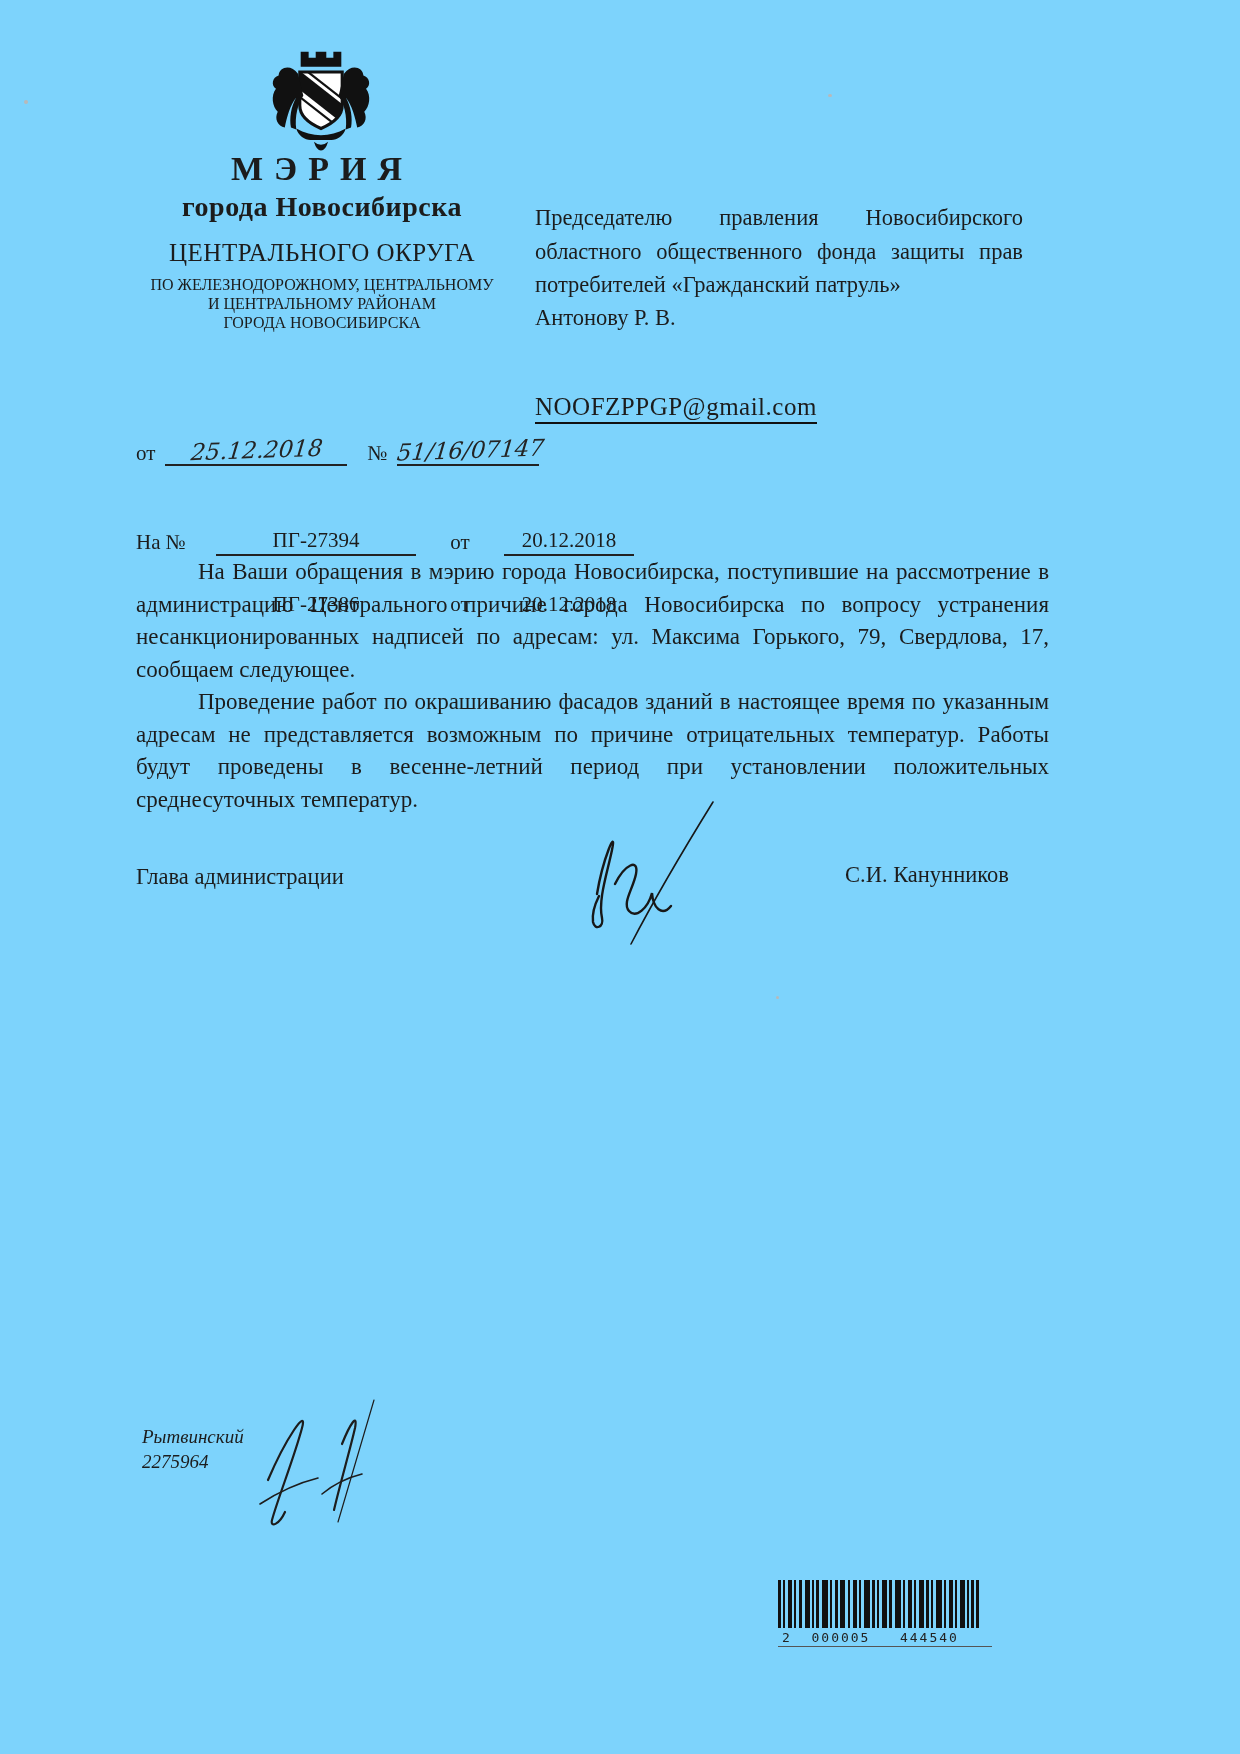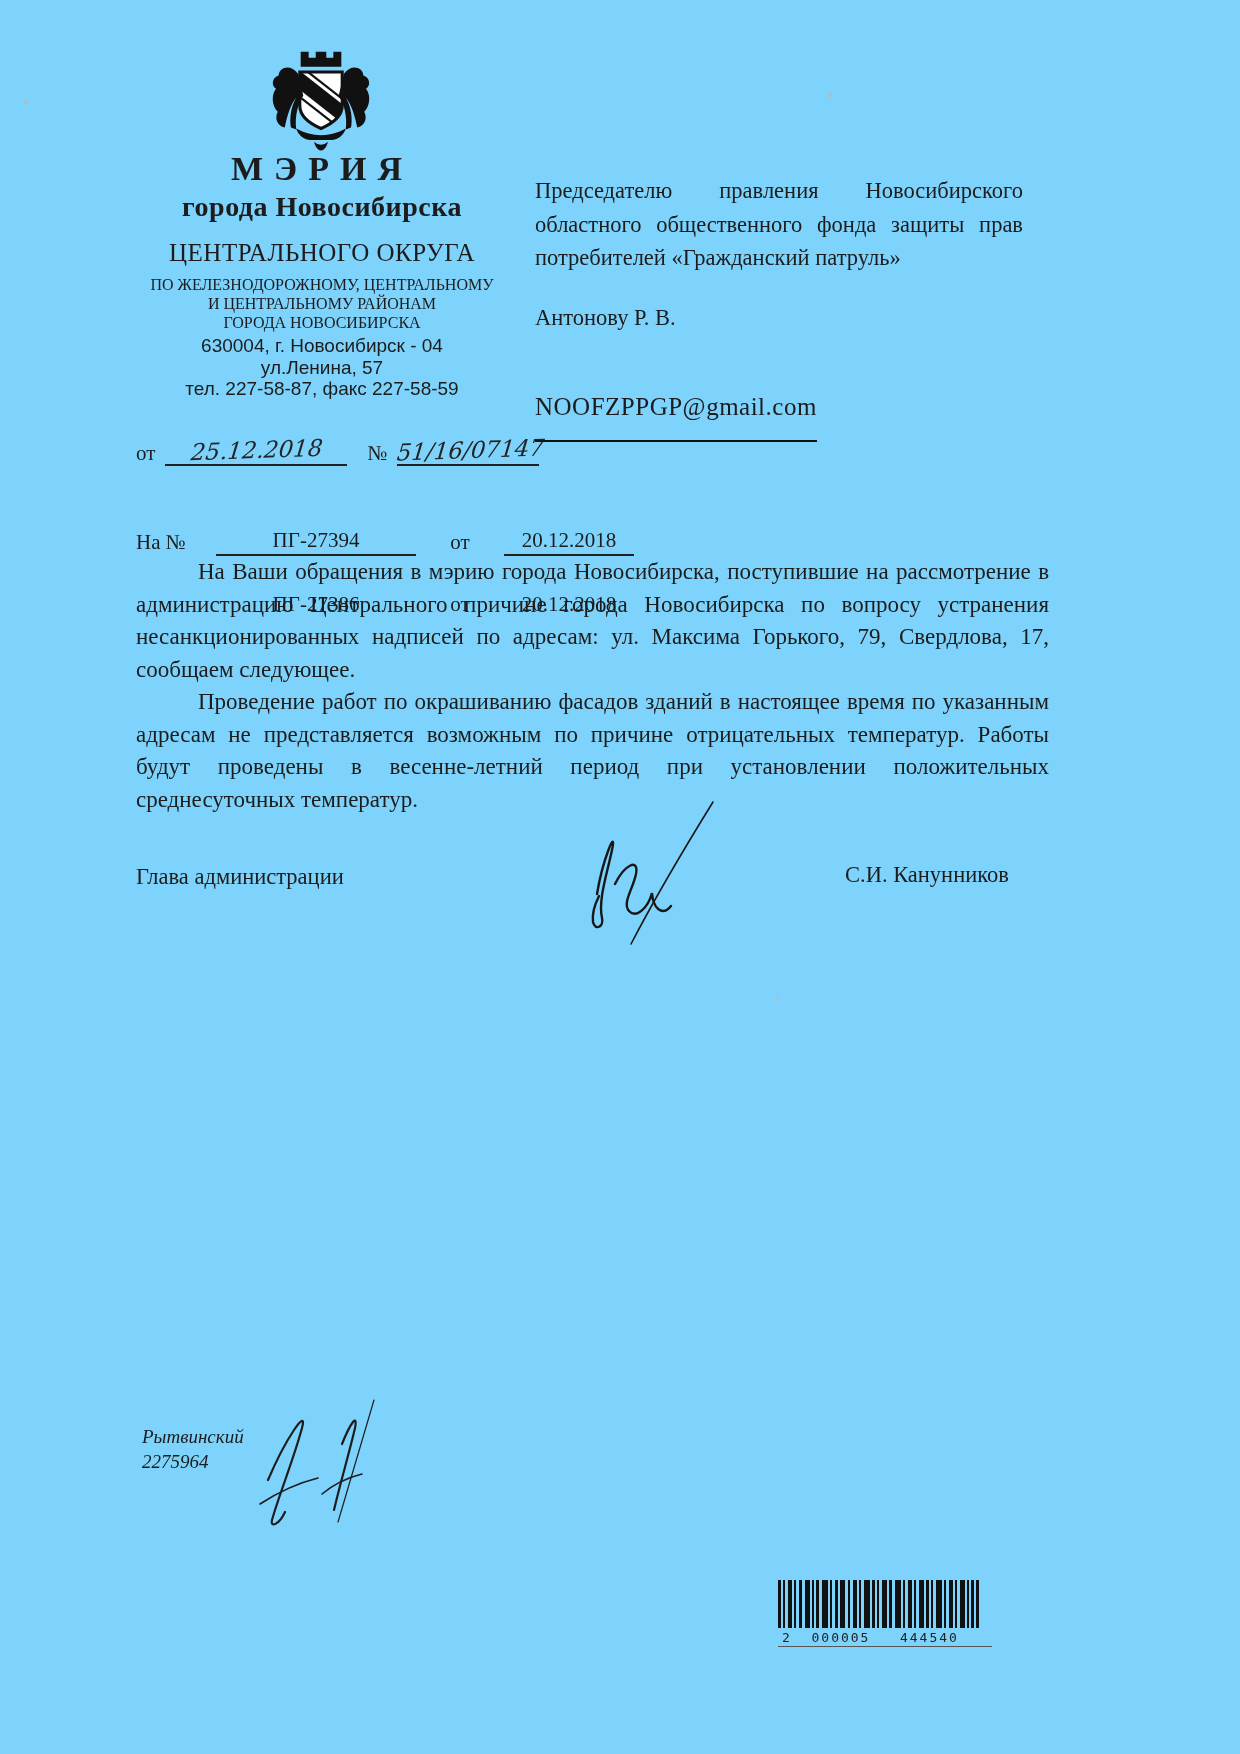--- a/index.html
+++ b/index.html
@@ -32,23 +32,23 @@
   .hand{font-family:"DejaVu Serif",serif;font-style:italic;font-size:23px;display:inline-block;transform:rotate(-2deg) skewX(-8deg);color:#242424;}
   .na-block{left:136px;top:492px;font-size:21px;}
   .na-row{display:flex;align-items:flex-end;line-height:27px;gap:16px;}
   .na-label{width:64px;}
   .na-col1{width:200px;text-align:center;margin-top:35px;}
   .na-ot{width:56px;text-align:center;}
   .na-col2{width:130px;text-align:center;}
   .ub{border-bottom:2px solid #222;}
 
   
-  .recipient{left:535px;top:174px;width:488px;font-size:22.5px;line-height:33.5px;text-align:justify;}
+  .recipient{left:535px;top:201px;width:488px;font-size:22.5px;line-height:33.5px;text-align:justify;}
   .recipient-name{left:535px;top:305px;font-size:22.5px;}
-  .recipient-email{left:535px;top:393px;font-size:25px;letter-spacing:.5px;border-bottom:2.5px solid #111;padding-bottom:19px;}
+  .recipient-email{left:535px;top:393px;font-size:25px;letter-spacing:.5px;border-bottom:2.5px solid #111;padding-bottom:1px;}
 
   
   .body-text{left:136px;top:556px;width:913px;font-size:23px;line-height:32.5px;text-align:justify;}
   .body-text p{margin:0;text-indent:62px;}
 
   
   .sig-title{left:136px;top:864px;font-size:22.5px;}
   .sig-name{left:845px;top:862px;font-size:22.5px;}
   .sig-svg{left:545px;top:798px;width:200px;height:150px;}
 
@@ -94,25 +94,20 @@
   <div class="abs org-block">
     <div class="org-top">МЭРИЯ</div>
     <div class="org-city">города Новосибирска</div>
     <div class="admin-wrap">
       <div class="admin-line">ЦЕНТРАЛЬНОГО ОКРУГА</div>
     </div>
     <div class="districts">
       <div>ПО ЖЕЛЕЗНОДОРОЖНОМУ, ЦЕНТРАЛЬНОМУ</div>
       <div>И ЦЕНТРАЛЬНОМУ РАЙОНАМ</div>
       <div>ГОРОДА НОВОСИБИРСКА</div>
-    </div>
-    <div class="addr">
-      <div>630004, г. Новосибирск - 04</div>
-      <div>ул.Ленина, 57</div>
-      <div>тел. 227-58-87, факс 227-58-59</div>
     </div>
   </div>
 
   <div class="abs ref-line">
     <span style="margin-right:10px;">от</span>
     <span class="u-line" style="width:182px;"><span class="hand">25.12.2018</span></span>
     <span style="margin-left:20px;margin-right:10px;">№</span>
     <span class="u-line" style="width:142px;"><span class="hand">51/16/07147</span></span>
   </div>
 

